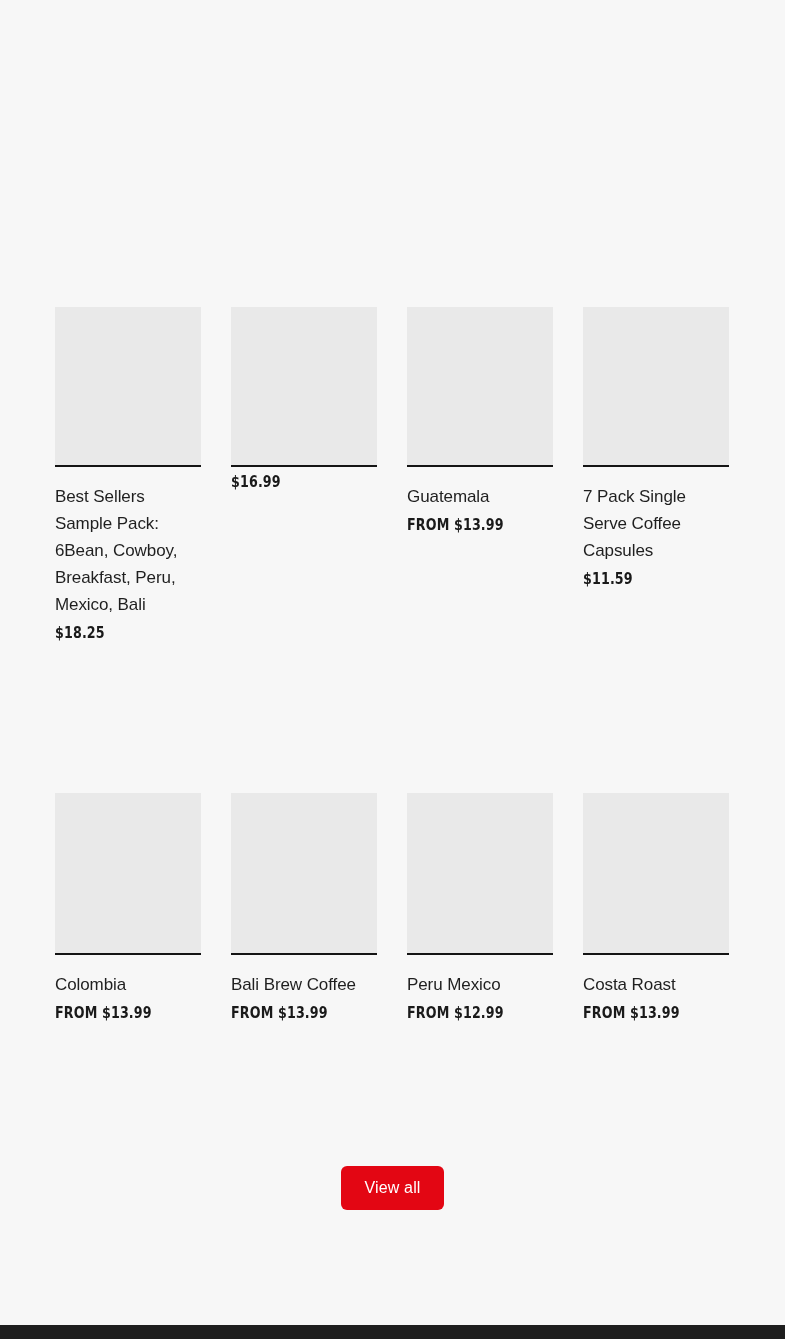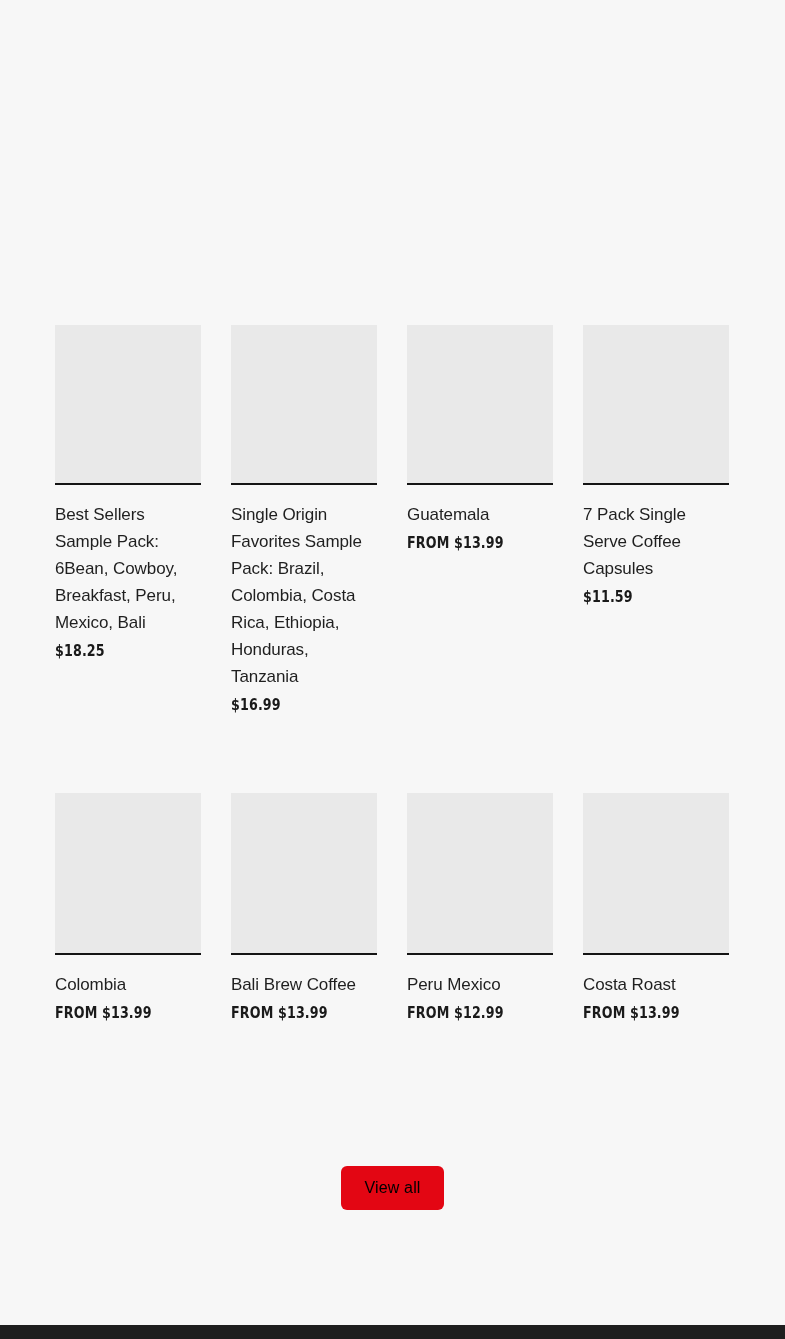--- a/index.html
+++ b/index.html
@@ -46,21 +46,21 @@
     letter-spacing: -0.005em;
     color: #141414;
     margin: 0;
     padding-top: 36px;
     transform: scaleX(0.9);
   }
 
   
   .product-grid {
     position: absolute;
-    top: 325px;
+    top: 307px;
     left: 55px;
     width: 675px;
     display: grid;
     grid-template-columns: repeat(4, 146px);
     column-gap: 30px;
     row-gap: 0;
     align-items: start;
   }
 
   .product-card {
@@ -122,21 +122,21 @@
     display: flex;
     justify-content: center;
   }
   .view-all-button {
     display: inline-flex;
     align-items: center;
     justify-content: center;
     width: 103px;
     height: 44px;
     background: #e30613;
-    color: #000000;
+    color: #ffffff;
     border: none;
     border-radius: 6px;
     font-family: "Liberation Sans", sans-serif;
     font-size: 16px;
     font-weight: 400;
     letter-spacing: 0.01em;
     cursor: pointer;
     padding: 8px;
   }
 
@@ -159,21 +159,20 @@
   <div class="product-grid row-1">
 
     <a class="product-card" href="#">
       <div class="product-media"></div>
       <p class="product-title">Best Sellers Sample Pack: 6Bean, Cowboy, Breakfast, Peru, Mexico, Bali</p>
       <p class="product-price">$18.25</p>
     </a>
 
     <a class="product-card" href="#">
       <div class="product-media"></div>
-      <p class="product-title">Single Origin Favorites Sample Pack: Brazil, Colombia, Costa Rica, Ethiopia, Honduras, Tanzania</p>
       <p class="product-price">$16.99</p>
     </a>
 
     <a class="product-card" href="#">
       <div class="product-media"></div>
       <p class="product-title">Guatemala</p>
       <p class="product-price">FROM $13.99</p>
     </a>
 
     <a class="product-card" href="#">

